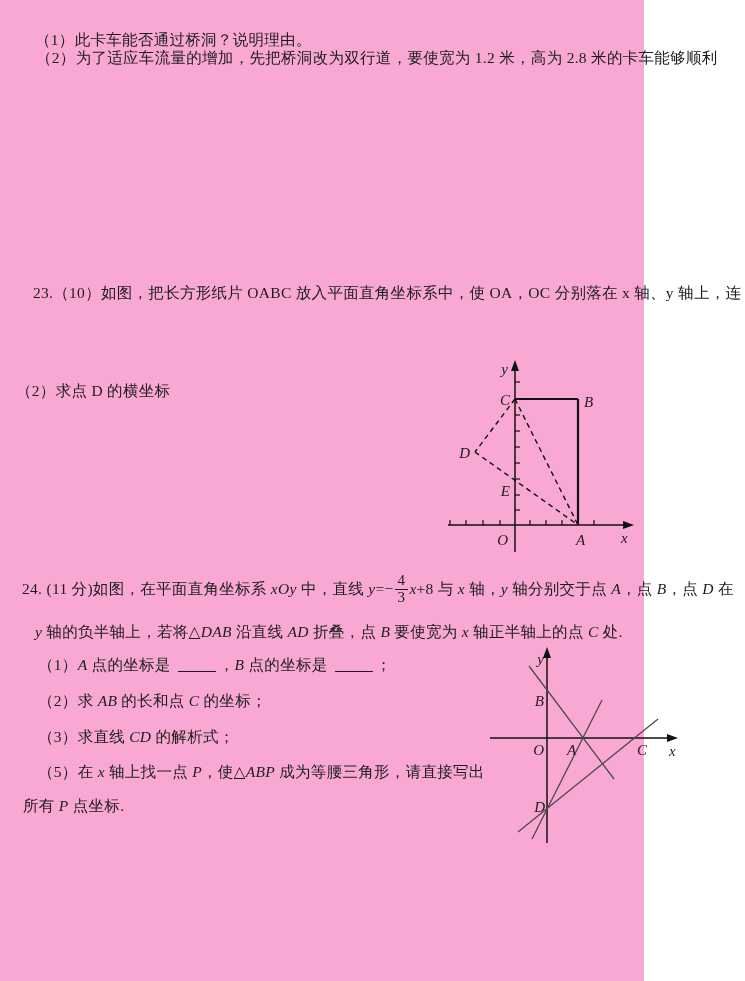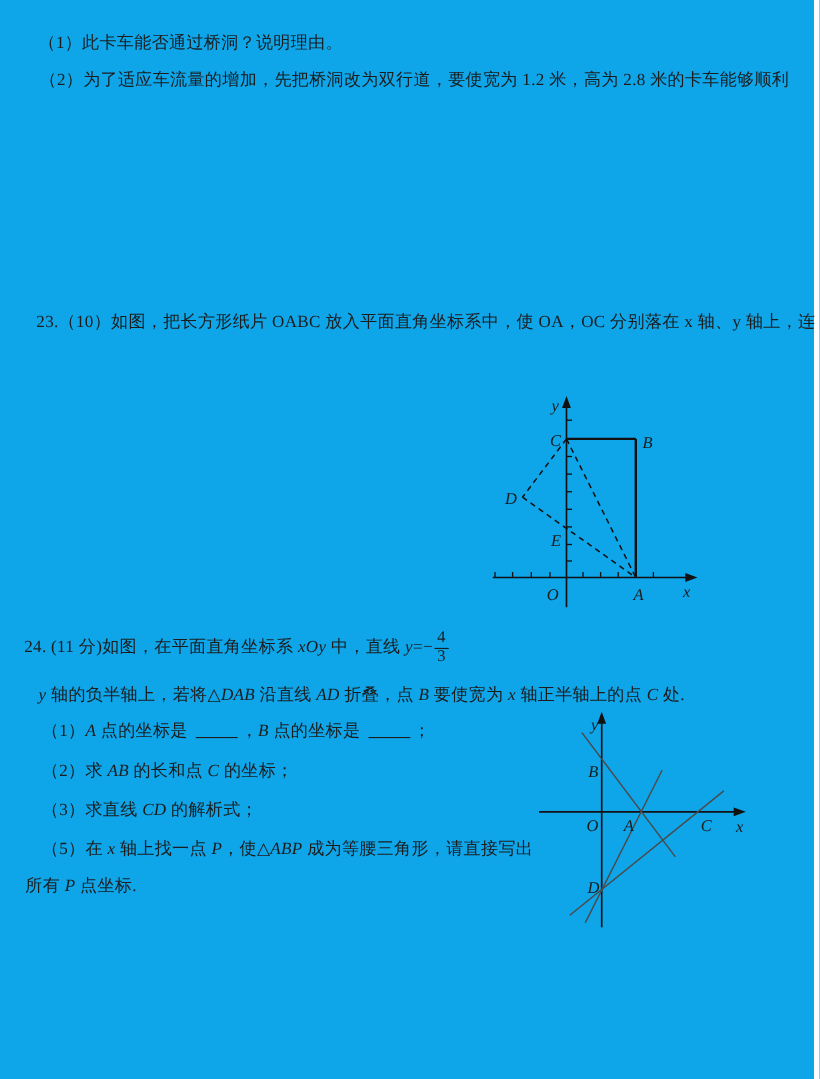--- a/index.html
+++ b/index.html
@@ -1,21 +1,21 @@
 <!DOCTYPE html>
 <html><head>
 <meta charset="utf-8">
 <style>
   html,body{margin:0;padding:0;}
   body{
     width:745px;height:981px;position:relative;background:#ffffff;
     font-family:"Liberation Serif","DejaVu Serif",serif;color:#1c1c1c;
     overflow:hidden;
   }
-  .page{position:absolute;left:0;top:0;width:740px;height:981px;background:#0ea5e9;}
+  .page{position:absolute;left:0;top:0;width:644px;height:981px;background:#f9a8d4;}
   .line{
     position:absolute;font-size:15.5px;white-space:nowrap;
     letter-spacing:0.3px;line-height:1.25;
   }
   .it{font-style:italic;}
   .blank{
     display:inline-block;height:14px;border-bottom:1px solid #1c1c1c;
     vertical-align:-2px;margin:0 3px;
   }
   .flexline{display:flex;align-items:center;height:48px;text-align:center;}
@@ -36,23 +36,24 @@
   .dash{stroke:#111;stroke-width:1.4;fill:none;stroke-dasharray:5 4;}
   .gline{stroke:#4a4a4a;stroke-width:1.3;fill:none;}
   .arrow{fill:#111;stroke:none;}
 </style>
 </head>
 <body>
 
 <div class="page">
 
   <div class="line" style="left:35px;top:30px">（1）此卡车能否通过桥洞？说明理由。</div>
-  <div class="line" style="left:36px;top:63px">（2）为了适应车流量的增加，先把桥洞改为双行道，要使宽为 1.2 米，高为 2.8 米的卡车能够顺利</div>
+  <div class="line" style="left:36px;top:48px">（2）为了适应车流量的增加，先把桥洞改为双行道，要使宽为 1.2 米，高为 2.8 米的卡车能够顺利</div>
 
   <div class="line" style="left:33px;top:283px">23.（10）如图，把长方形纸片 OABC 放入平面直角坐标系中，使 OA，OC 分别落在 x 轴、y 轴上，连</div>
+  <div class="line" style="left:16px;top:381px">（2）求点 D 的横坐标</div>
 
   <svg style="left:440px;top:358px" width="205" height="202" viewBox="0 0 205 202">
 
     <line class="ax" x1="75" y1="9" x2="75" y2="194"></line>
     <polygon class="arrow" points="75,2 71,13 79,13"></polygon>
     <line class="ax" x1="8" y1="167" x2="187" y2="167"></line>
     <polygon class="arrow" points="194,167 183,163 183,171"></polygon>
 
     <g>
       <line class="tick" x1="10" y1="162" x2="10" y2="167"></line>
@@ -92,20 +93,21 @@
     <text x="70" y="138" text-anchor="end">E</text>
     <text x="136" y="187">A</text>
   </svg>
 
   <div class="line flexline" style="left:22px;top:565px">
     <span><span>24. (11 分)如图，在平面直角坐标系 </span><span class="it">xOy</span><span> 中，直线 </span><span class="it">y</span><span>=−</span></span>
     <span class="frac">
       <span class="num">4</span>
       <span class="den">3</span>
     </span>
+    <span><span class="it">x</span><span>+8 与 </span><span class="it">x</span><span> 轴，</span><span class="it">y</span><span> 轴分别交于点 </span><span class="it">A</span><span>，点 </span><span class="it">B</span><span>，点 </span><span class="it">D</span><span> 在</span></span>
   </div>
   <div class="line" style="left:35px;top:622px"><span class="it">y</span><span> 轴的负半轴上，若将△</span><span class="it">DAB</span><span> 沿直线 </span><span class="it">AD</span><span> 折叠，点 </span><span class="it">B</span><span> 要使宽为 </span><span class="it">x</span><span> 轴正半轴上的点 </span><span class="it">C</span><span> 处.</span></div>
   <div class="line" style="left:38px;top:655px"><span>（1）</span><span class="it">A</span><span> 点的坐标是 </span><span class="blank" style="width: 38px;"></span><span>，</span><span class="it">B</span><span> 点的坐标是 </span><span class="blank" style="width: 38px;"></span><span>；</span></div>
   <div class="line" style="left:38px;top:691px"><span>（2）求 </span><span class="it">AB</span><span> 的长和点 </span><span class="it">C</span><span> 的坐标；</span></div>
   <div class="line" style="left:38px;top:727px"><span>（3）求直线 </span><span class="it">CD</span><span> 的解析式；</span></div>
   <div class="line" style="left:38px;top:762px"><span>（5）在 </span><span class="it">x</span><span> 轴上找一点 </span><span class="it">P</span><span>，使△</span><span class="it">ABP</span><span> 成为等腰三角形，请直接写出</span></div>
   <div class="line" style="left:23px;top:796px"><span>所有 </span><span class="it">P</span><span> 点坐标.</span></div>
 
   <svg style="left:480px;top:645px" width="220" height="205" viewBox="0 0 220 205">
 

